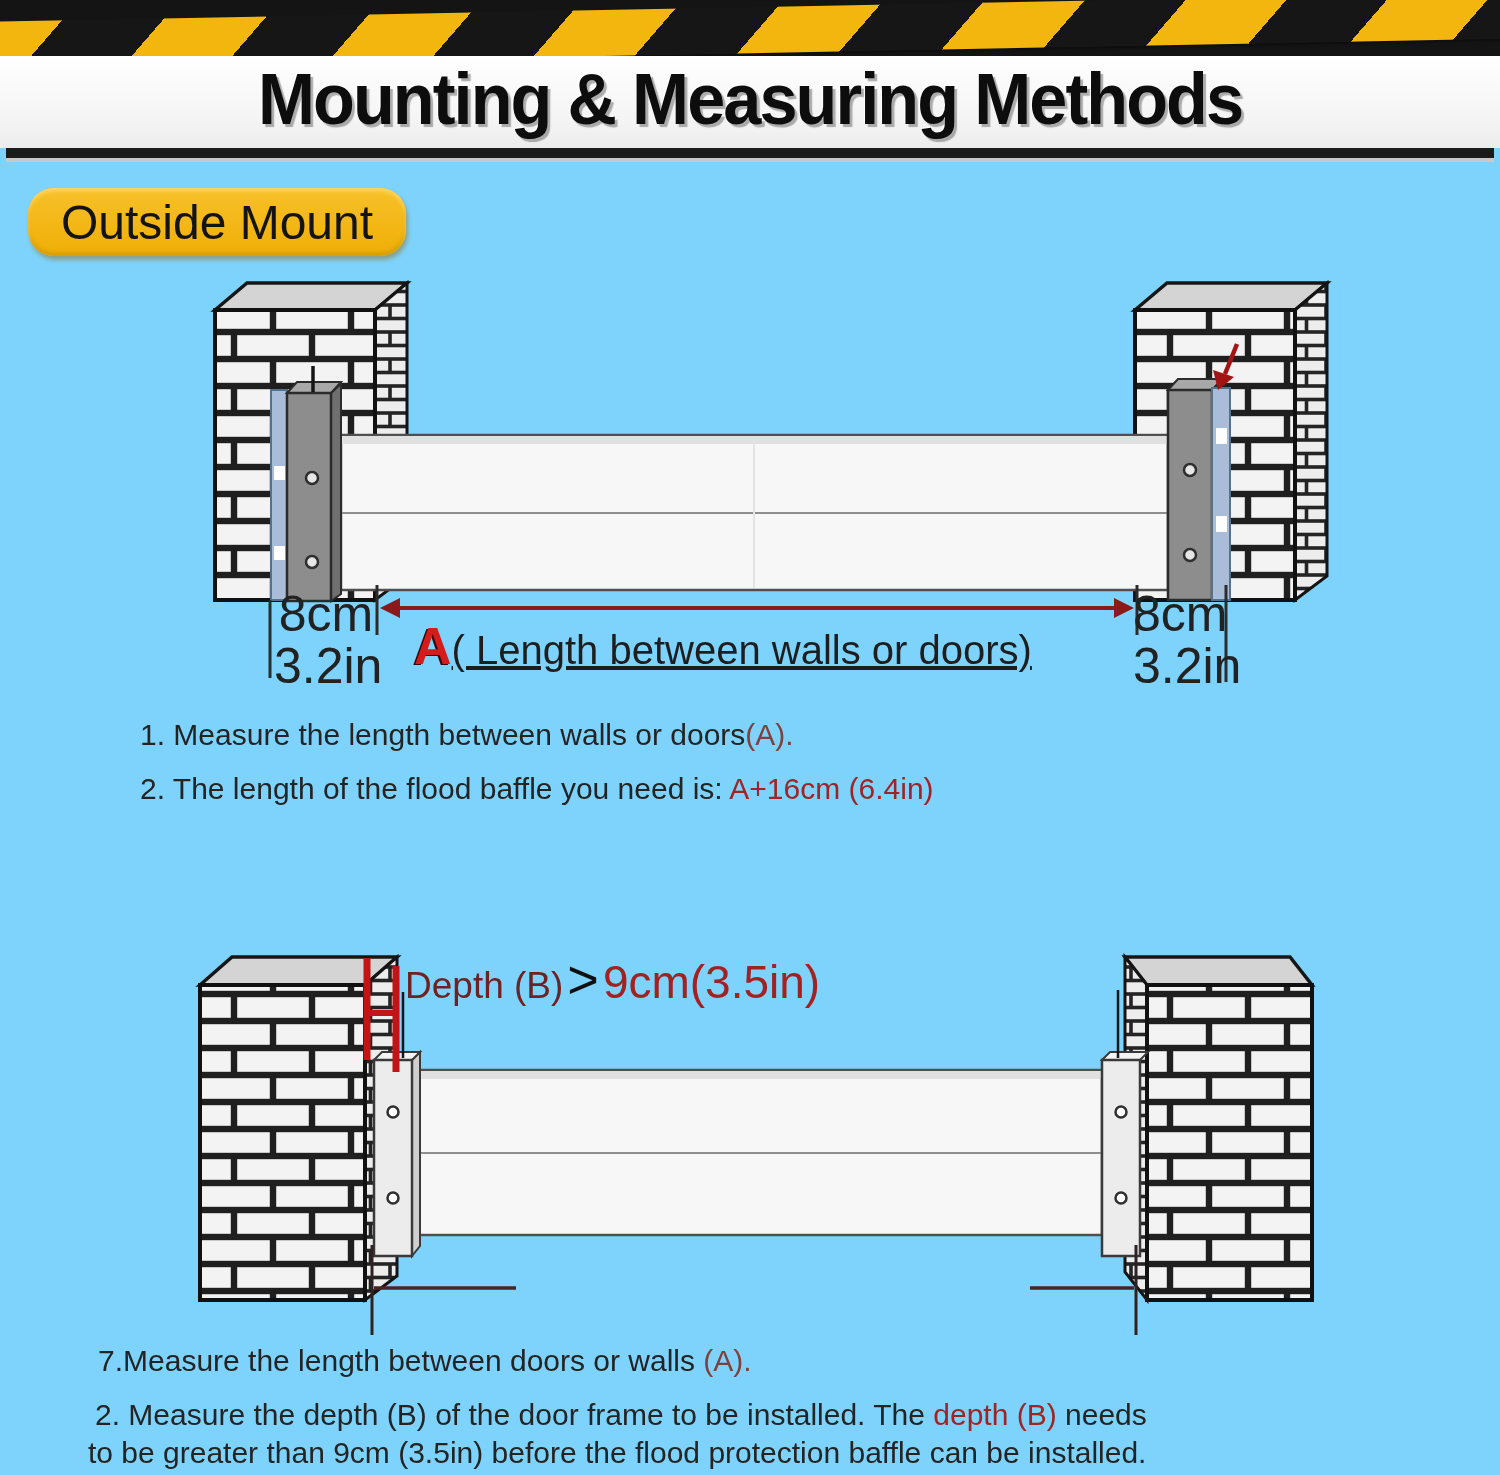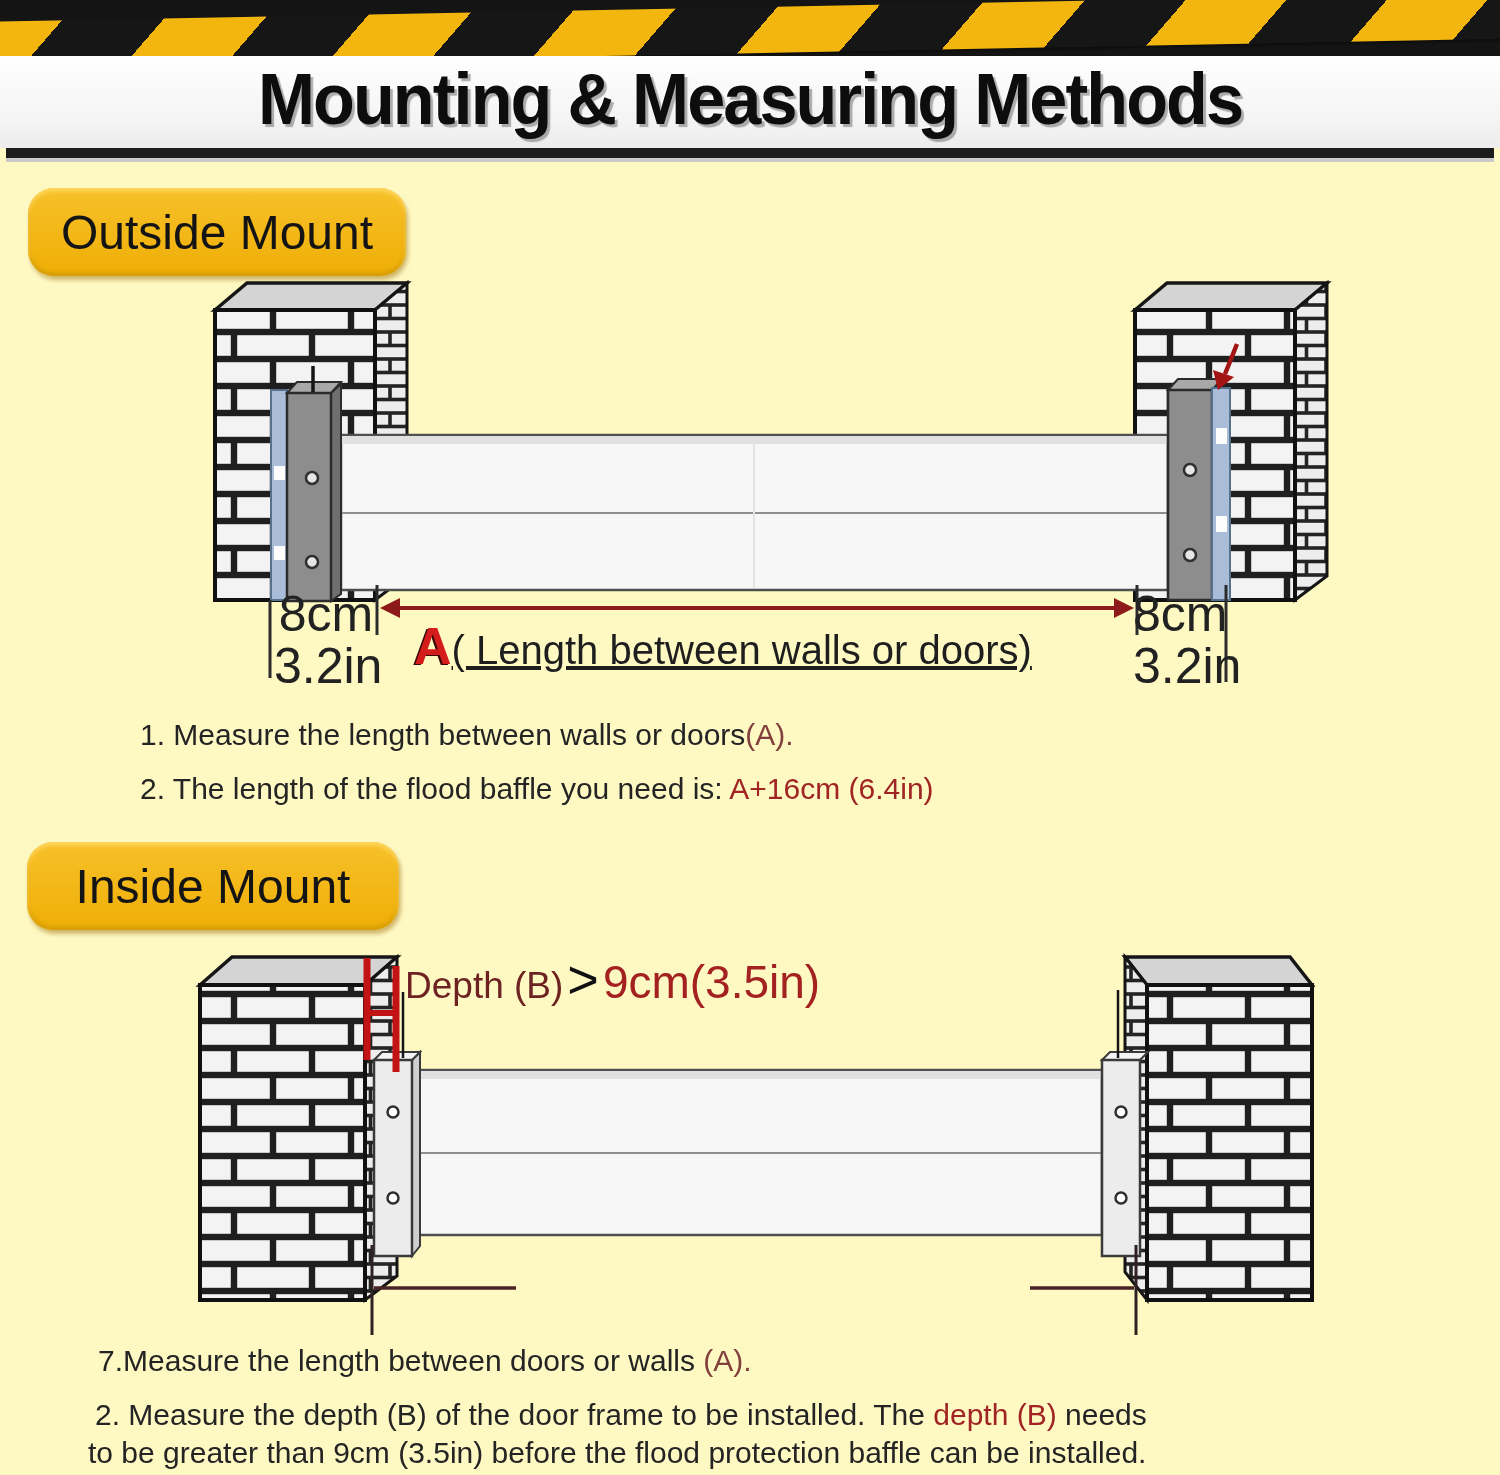--- a/index.html
+++ b/index.html
@@ -1,16 +1,16 @@
 <!DOCTYPE html>
 <html><head>
 <meta charset="utf-8">
 <style>
   html,body{margin:0;padding:0;background:#ffffff;}
-  .page{position:relative;width:1500px;height:1475px;background:#fef9c3;overflow:hidden;
+  .page{position:relative;width:1500px;height:1475px;background:#7dd3fc;overflow:hidden;
         font-family:"Liberation Sans",sans-serif;color:#1c1c1c;}
 
   
   .tape{position:absolute;left:0;top:0;width:1500px;height:56px;background:#141414;overflow:hidden;}
   .tape-stripes{position:absolute;left:-40px;top:7px;width:1600px;height:46px;
     background:repeating-linear-gradient(132deg,#f2b60e 0 76px,#161616 76px 152px);
     transform:rotate(-1.1deg);box-shadow:0 2px 2px rgba(0,0,0,.35);}
 
   
   .title-band{position:absolute;left:0;top:56px;width:1500px;height:92px;
@@ -19,21 +19,21 @@
     font-size:72px;font-weight:700;letter-spacing:-2px;color:#0d0d0d;
     transform:scaleX(0.95);
     text-shadow:3px 3px 1px rgba(110,110,110,.55), -1px -1px 0 #ffffff;}
   .divider{position:absolute;left:6px;top:148px;width:1488px;height:10px;background:#1b1b1b;}
   .divider-sub{position:absolute;left:6px;top:158px;width:1488px;height:4px;background:#c9c9c9;}
 
   
   .badge{position:absolute;border-radius:26px;display:flex;align-items:center;justify-content:center;
     background:linear-gradient(#f7c12a,#efae06);color:#141414;font-size:48px;
     box-shadow:2px 4px 4px rgba(150,100,0,.45), inset 0 3px 4px #ffd863, inset 0 -3px 4px #d29a05;}
-  .badge-outside{left:28px;top:188px;width:378px;height:88px;}
+  .badge-outside{left:28px;top:188px;width:378px;height:68px;}
   .badge-inside{left:27px;top:842px;width:372px;height:88px;}
 
   
   .diagram-svg{position:absolute;left:0;}
   #svg-outside{top:278px;}
   #svg-inside{top:940px;}
 
   
   .lbl{position:absolute;z-index:5;white-space:nowrap;color:#222222;}
   .dim{font-size:50px;text-align:center;}
@@ -159,21 +159,20 @@
       <span class="a-rest">( Length between walls or doors)</span>
   </div>
 
   <div class="step" style="left:140px;top:714px">
     <span>1. Measure the length between walls or doors</span><span class="accent-soft">(A).</span>
   </div>
   <div class="step" style="left:140px;top:768px">
     <span>2. The length of the flood baffle you need is: </span><span class="accent-red">A+16cm (6.4in)</span>
   </div>
 
-  <div class="badge badge-inside">Inside Mount</div>
 
   <svg id="svg-inside" class="diagram-svg" width="1500" height="400" viewBox="0 0 1500 400">
 
     <g>
       <polygon points="200,45 232,17 397,17 365,45" fill="#d4d4d4" stroke="#161616" stroke-width="3.5"></polygon>
       <polygon points="365,45 397,17 397,336 365,360" fill="url(#brickSmall)" stroke="#141414" stroke-width="3"></polygon>
       <rect x="200" y="45" width="165" height="315" fill="url(#brick)" stroke="#111111" stroke-width="4"></rect>
     </g>
 
     <g>

